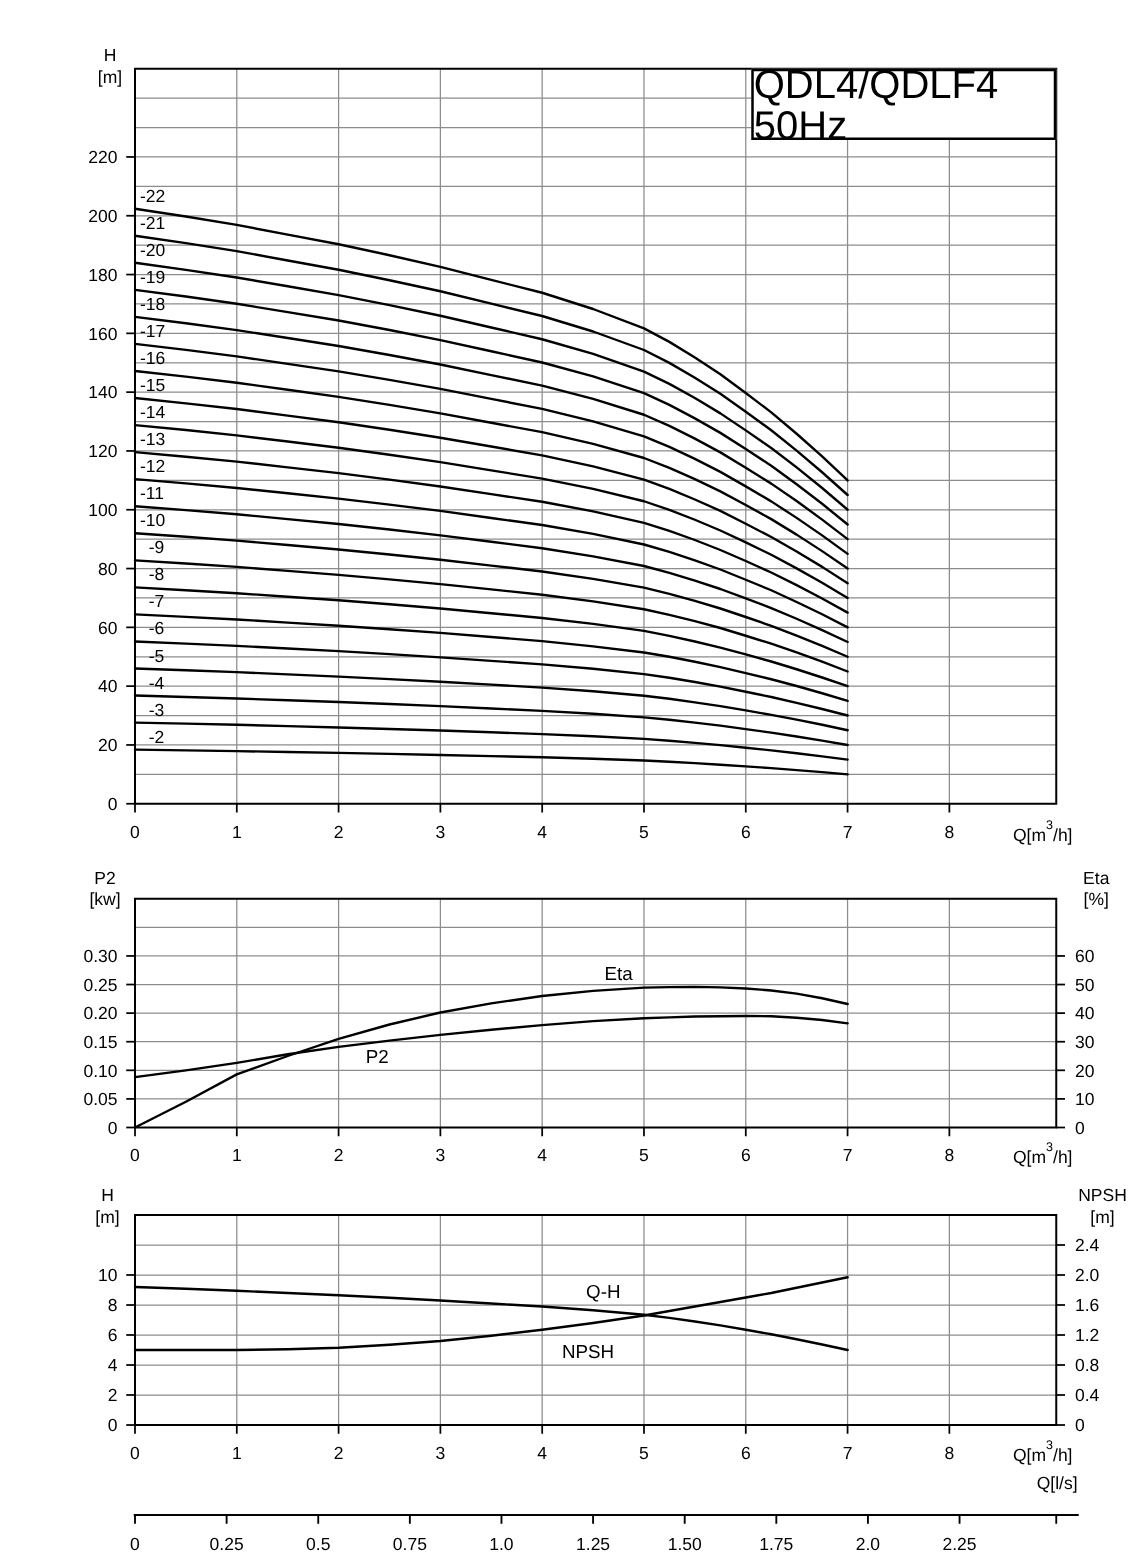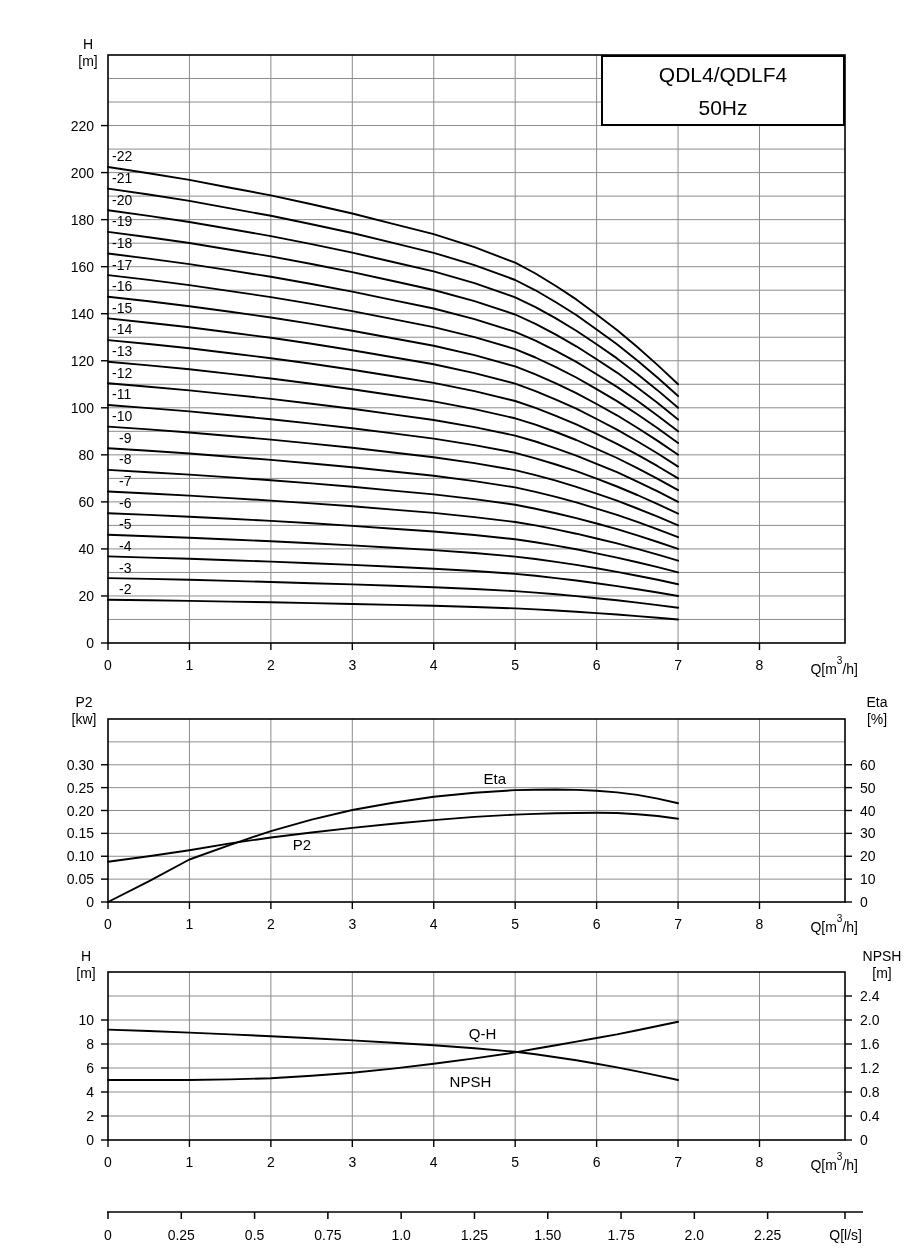--- a/index.html
+++ b/index.html
@@ -1,23 +1,23 @@
 <!DOCTYPE html>
 <html><head>
 <meta charset="utf-8">
 <style>
   html,body{margin:0;padding:0;background:#fff;}
   .page{position:relative;width:916px;height:1254px;background:#fff;
         font-family:"Liberation Sans",sans-serif;color:#000;overflow:hidden;}
   .page svg{position:absolute;left:0;top:0;}
   svg text{font-family:"Liberation Sans",sans-serif;font-size:14px;fill:#000;}
   svg text.annot{font-size:15px;}
-  .title-box{position:absolute;left:601px;top:55px;width:244px;height:71px;box-sizing:border-box;
+  .title-box{position:absolute;left:601px;top:55px;width:244px;height:57px;box-sizing:border-box;
              background:#fff;border:2px solid #000;display:flex;flex-direction:column;
-             justify-content:center;align-items:center;font-size:21px;line-height:33px;z-index:3;}
+             justify-content:center;align-items:flex-start;font-size:32px;line-height:33px;z-index:3;}
   .corner{position:absolute;text-align:center;font-size:14px;line-height:17px;z-index:2;}
   .xunit{position:absolute;font-size:14px;line-height:16px;white-space:nowrap;z-index:2;text-align:center;}
   .xunit sup{font-size:10px;position:relative;top:-4px;}
 </style>
 </head>
 <body>
 
 <div class="page">
 
   <svg id="charts" width="916" height="1254" viewBox="0 0 916 1254">
@@ -345,15 +345,15 @@
     <div>[m]</div>
   </div>
   <div class="corner" style="left:854px;top:948px;width:56px">
     <div>NPSH</div>
     <div>[m]</div>
   </div>
 
   <div class="xunit" style="top:657px;right:58px"><span>Q[m</span><sup>3</sup><span>/h]</span></div>
   <div class="xunit" style="top:915px;right:58px"><span>Q[m</span><sup>3</sup><span>/h]</span></div>
   <div class="xunit" style="top:1153px;right:58px"><span>Q[m</span><sup>3</sup><span>/h]</span></div>
-  <div class="xunit" style="top:1227px;right:54px"><span>Q[l/s]</span></div>
+  <div class="xunit" style="top:1178px;right:54px"><span>Q[l/s]</span></div>
 
 </div>
 
 </body></html>

